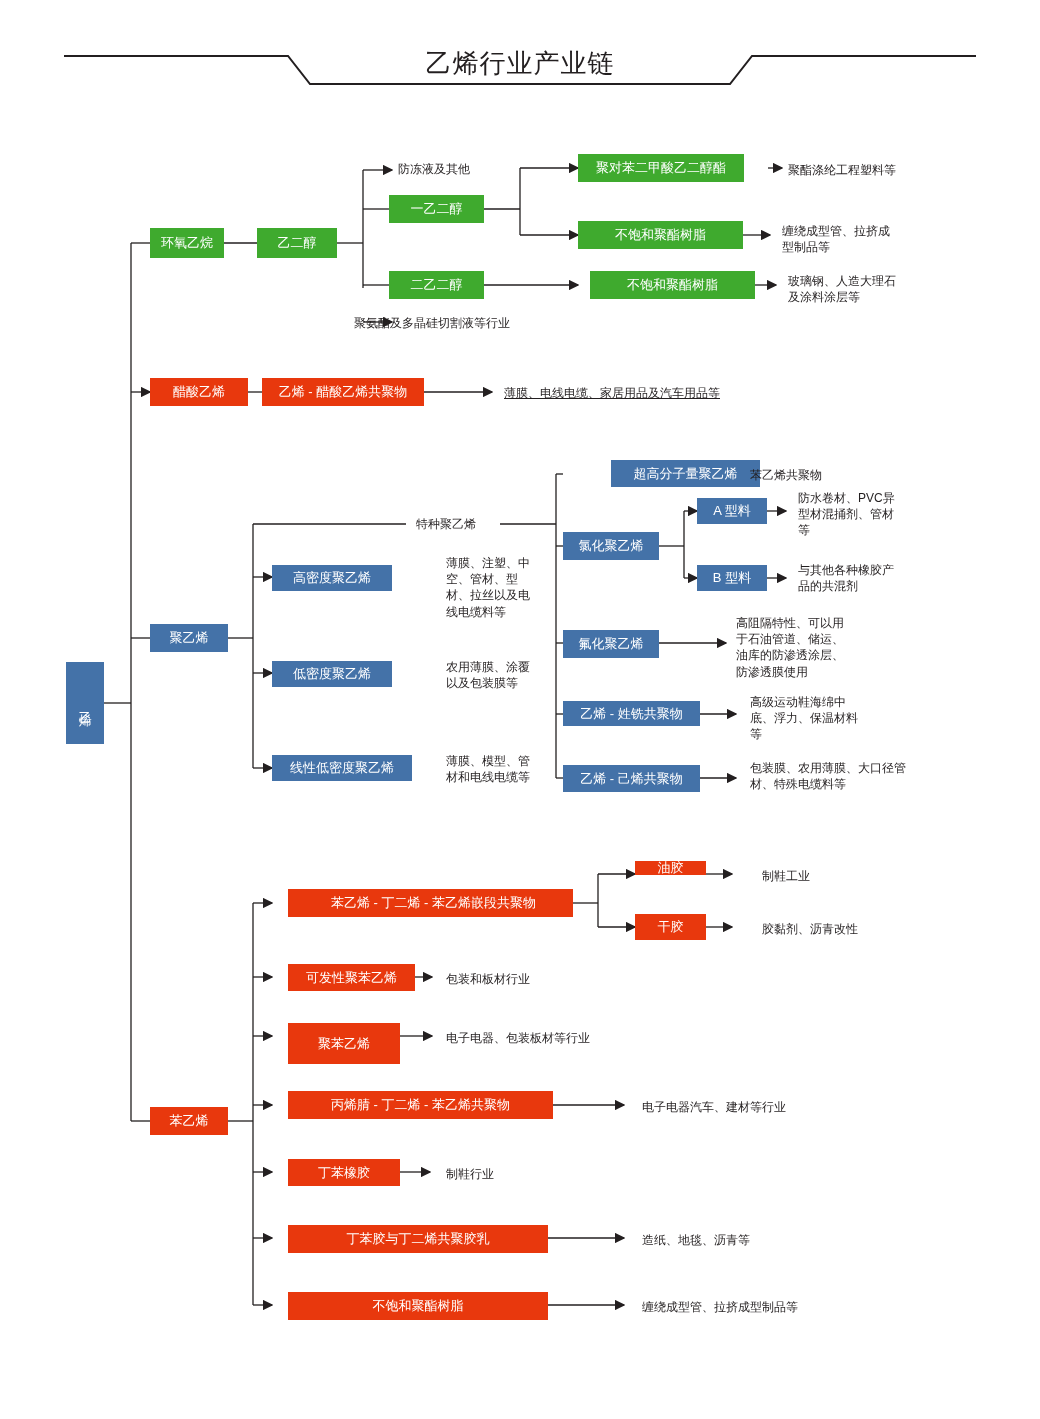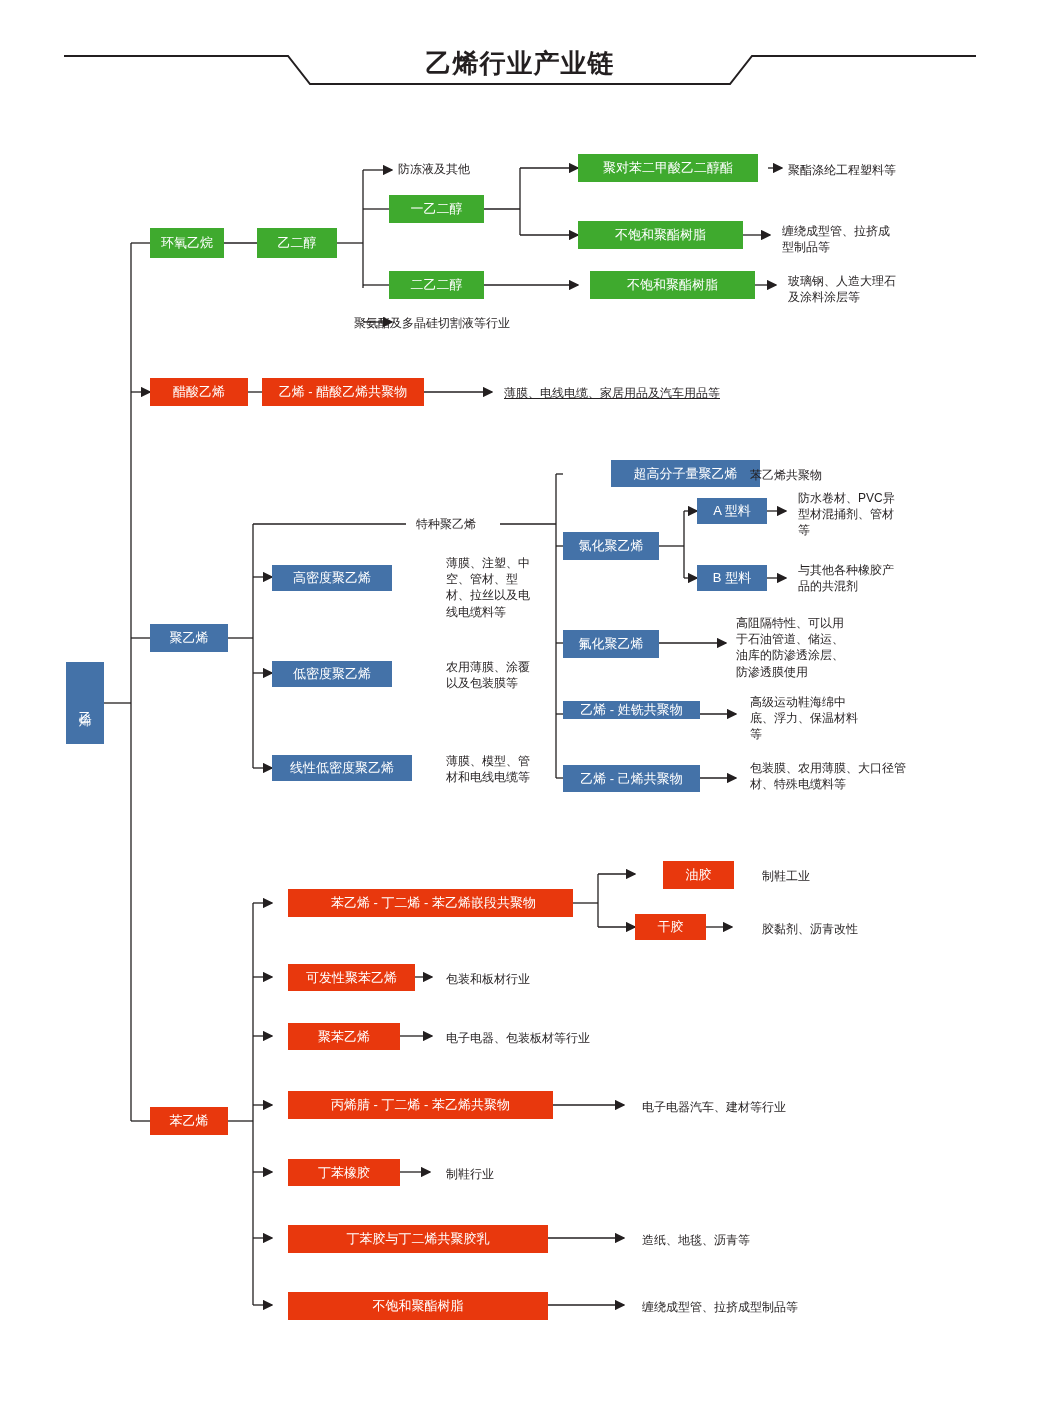--- a/index.html
+++ b/index.html
@@ -10,21 +10,21 @@
     color:#222;
     overflow:hidden;
   }
   
   #title-banner {
     position:absolute; left:0; top:36px; width:1040px; height:62px;
   }
   #title-banner svg { position:absolute; left:0; top:0; }
   #title-text {
     position:absolute; left:0; top:46px; width:1040px;
-    text-align:center; font-size:26px; font-weight:bold; color:#231f20;
+    text-align:center; font-size:26px; font-weight:normal; color:#231f20;
     letter-spacing:1px;
   }
   
   .node {
     position:absolute;
     box-sizing:border-box;
     display:flex; align-items:center; justify-content:center;
     text-align:center;
     font-size:13px;
     line-height:1.2;
@@ -151,21 +151,21 @@
 
 <div class="node blue vertical" style="left:66px; top:662px; width:38px; height:82px;">乙烯</div>
 
 <div class="node green" style="left:150px; top:228px; width:74px; height:30px;">环氧乙烷</div>
 <div class="node green" style="left:257px; top:228px; width:80px; height:30px;">乙二醇</div>
 <div class="node plain center" style="left:392px; top:159px; width:140px; height:20px;">防冻液及其他</div>
 <div class="node green" style="left:389px; top:195px; width:95px; height:28px;">一乙二醇</div>
 <div class="node green" style="left:389px; top:271px; width:95px; height:28px;">二乙二醇</div>
 <div class="node plain center" style="left:348px; top:313px; width:210px; height:20px;">聚氨酯及多晶硅切割液等行业</div>
 
-<div class="node green" style="left:578px; top:154px; width:180px; height:28px;">聚对苯二甲酸乙二醇酯</div>
+<div class="node green" style="left:578px; top:154px; width:166px; height:28px;">聚对苯二甲酸乙二醇酯</div>
 <div class="node plain" style="left:782px; top:160px; width:150px; height:20px;">聚酯涤纶工程塑料等</div>
 
 <div class="node green" style="left:578px; top:221px; width:165px; height:28px;">不饱和聚酯树脂</div>
 <div class="node plain" style="left:776px; top:221px; width:120px; height:40px;">缠绕成型管、拉挤成型制品等</div>
 
 <div class="node green" style="left:590px; top:271px; width:165px; height:28px;">不饱和聚酯树脂</div>
 <div class="node plain" style="left:782px; top:271px; width:125px; height:40px;">玻璃钢、人造大理石及涂料涂层等</div>
 
 <div class="node red" style="left:150px; top:378px; width:98px; height:28px;">醋酸乙烯</div>
 <div class="node red" style="left:262px; top:378px; width:162px; height:28px;">乙烯 - 醋酸乙烯共聚物</div>
@@ -189,38 +189,38 @@
 
 <div class="node blue" style="left:563px; top:532px; width:96px; height:28px;">氯化聚乙烯</div>
 <div class="node blue" style="left:697px; top:498px; width:70px; height:26px;">A 型料</div>
 <div class="node plain" style="left:792px; top:488px; width:118px; height:60px;">防水卷材、PVC异型材混捅剂、管材等</div>
 <div class="node blue" style="left:697px; top:565px; width:70px; height:26px;">B 型料</div>
 <div class="node plain" style="left:792px; top:560px; width:118px; height:40px;">与其他各种橡胶产品的共混剂</div>
 
 <div class="node blue" style="left:563px; top:630px; width:96px; height:28px;">氟化聚乙烯</div>
 <div class="node plain" style="left:730px; top:613px; width:128px; height:70px;">高阻隔特性、可以用于石油管道、储运、油库的防渗透涂层、防渗透膜使用</div>
 
-<div class="node blue" style="left:563px; top:701px; width:137px; height:18px;text-align:center;">乙烯 - 姓铣共聚物</div>
+<div class="node blue" style="left:563px; top:701px; width:137px; height:25px;text-align:center;">乙烯 - 姓铣共聚物</div>
 <div class="node plain" style="left:744px; top:692px; width:130px; height:50px;">高级运动鞋海绵中底、浮力、保温材料等</div>
 
 <div class="node blue" style="left:563px; top:765px; width:137px; height:27px;">乙烯 - 己烯共聚物</div>
 <div class="node plain" style="left:744px; top:758px; width:170px; height:46px;">包装膜、农用薄膜、大口径管材、特殊电缆料等</div>
 
 <div class="node red" style="left:150px; top:1107px; width:78px; height:28px;font-family:Liberation Serif, serif;">苯乙烯</div>
 
 <div class="node red" style="left:288px; top:889px; width:285px; height:28px;padding-left:12px;">苯乙烯 - 丁二烯 - 苯乙烯嵌段共聚物</div>
-<div class="node red" style="left:635px; top:861px; width:71px; height:28px;margin-left:28px;">油胶</div>
+<div class="node red" style="left:635px; top:861px; width:71px; height:14px;">油胶</div>
 <div class="node plain" style="left:756px; top:866px; width:140px; height:20px;">制鞋工业</div>
 <div class="node red" style="left:635px; top:914px; width:71px; height:26px;">干胶</div>
 <div class="node plain" style="left:756px; top:919px; width:170px; height:20px;">胶黏剂、沥青改性</div>
 
 <div class="node red" style="left:288px; top:964px; width:127px; height:27px;">可发性聚苯乙烯</div>
 <div class="node plain" style="left:440px; top:969px; width:180px; height:20px;">包装和板材行业</div>
 
-<div class="node red" style="left:288px; top:1023px; width:112px; height:27px;">聚苯乙烯</div>
+<div class="node red" style="left:288px; top:1023px; width:112px; height:41px;">聚苯乙烯</div>
 <div class="node plain" style="left:440px; top:1028px; width:230px; height:20px;">电子电器、包装板材等行业</div>
 
 <div class="node red" style="left:288px; top:1091px; width:265px; height:28px;">丙烯腈 - 丁二烯 - 苯乙烯共聚物</div>
 <div class="node plain" style="left:636px; top:1097px; width:230px; height:20px;">电子电器汽车、建材等行业</div>
 
 <div class="node red" style="left:288px; top:1159px; width:112px; height:27px;">丁苯橡胶</div>
 <div class="node plain" style="left:440px; top:1164px; width:160px; height:20px;">制鞋行业</div>
 
 <div class="node red" style="left:288px; top:1225px; width:260px; height:28px;">丁苯胶与丁二烯共聚胶乳</div>
 <div class="node plain" style="left:636px; top:1230px; width:200px; height:20px;">造纸、地毯、沥青等</div>

